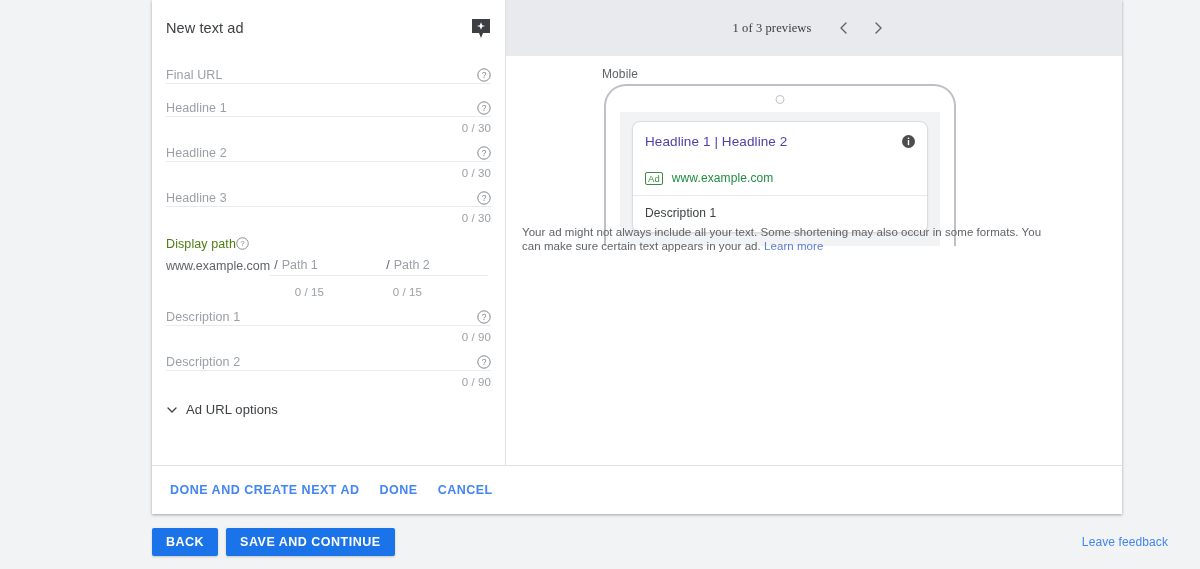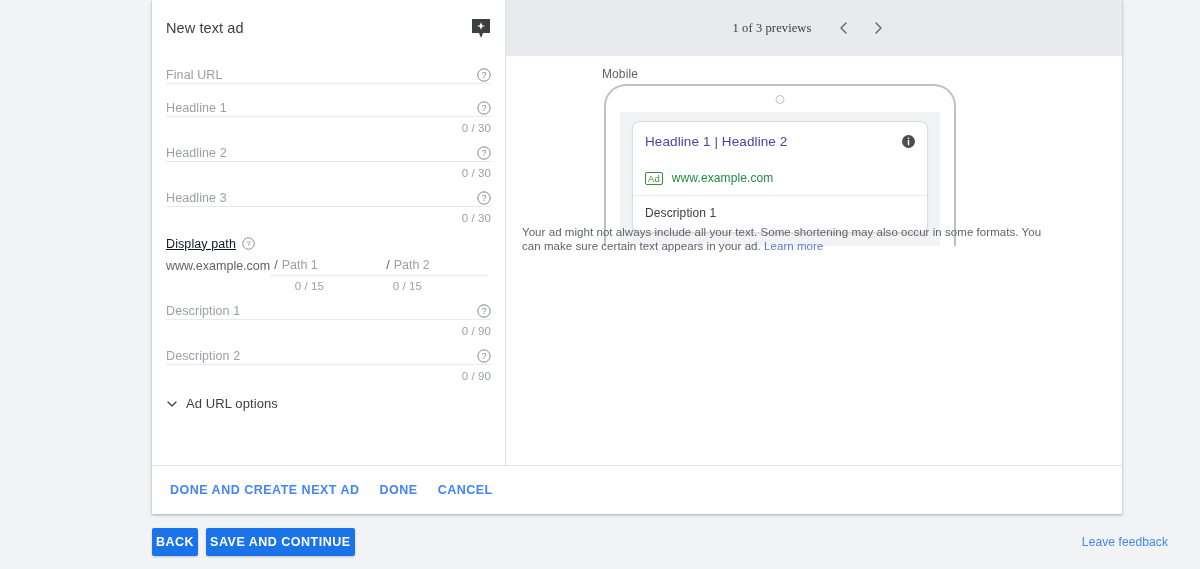--- a/index.html
+++ b/index.html
@@ -52,39 +52,39 @@
   }
 
   .help-icon{
     width:14px;height:14px;flex:none;cursor:pointer;margin-top:1px;
   }
   .help-icon svg{display:block;}
 
   
   .dp-block{padding-top:12px;}
   .dp-title{
-    display:flex;align-items:center;gap:6px;
-    font-size:12.5px;color:#0f172a;letter-spacing:.1px;text-decoration:underline;
+    display:flex;align-items:center;gap:0;
+    font-size:12.5px;color:#4d7c0f;letter-spacing:.1px;
   }
   .dp-row{
     display:flex;align-items:flex-end;margin-top:7px;
   }
   .dp-domain{font-size:12.5px;color:#5f6368;white-space:nowrap;padding-bottom:3px;}
   .dp-seg{
     border-bottom:1px solid #e8eaed;
     padding:0 4px 3px 4px;
     font-size:12.5px;color:#9aa0a6;
     display:flex;align-items:flex-end;
   }
   .dp-seg .slash{color:#5f6368;padding-right:4px;}
   .dp-seg.p1{width:104px;}
   .dp-seg.p2{width:98px;margin-left:0;}
   .dp-counters{display:flex;margin-top:4px;}
   .dp-counters .c{
-    font-size:11.5px;color:#9aa0a6;text-align:right;letter-spacing:.1px;
+    font-size:11.5px;color:#9aa0a6;text-align:right;letter-spacing:.1px;margin-top:6px;
   }
   .dp-counters .c1{width:158px;}
   .dp-counters .c2{width:98px;}
 
   .ad-url-options{
     display:flex;align-items:center;gap:8px;
     padding:14px 0 0 0;cursor:pointer;
     font-size:13px;color:#3c4043;letter-spacing:.1px;
   }
   .chev{width:12px;height:12px;flex:none;}
@@ -169,21 +169,21 @@
 
   
   .bottom{
     position:absolute;left:0;top:514px;width:1200px;height:55px;
     display:flex;align-items:center;
   }
   .btn{
     background:#1a73e8;color:#fff;border:none;
     font-family:"Liberation Sans",sans-serif;
     font-size:12.5px;font-weight:bold;letter-spacing:.5px;
-    padding:0 4px;height:28px;line-height:28px;
+    padding:0 14px;height:28px;line-height:28px;
     border-radius:2px;cursor:pointer;
     box-shadow:0 1px 2px rgba(60,64,67,.25);
   }
   .btn.back{margin-left:152px;}
   .btn.save{margin-left:8px;}
   .feedback{
     margin-left:auto;margin-right:32px;
     font-size:12px;color:#4285f4;cursor:pointer;letter-spacing:.1px;
   }
 </style>

